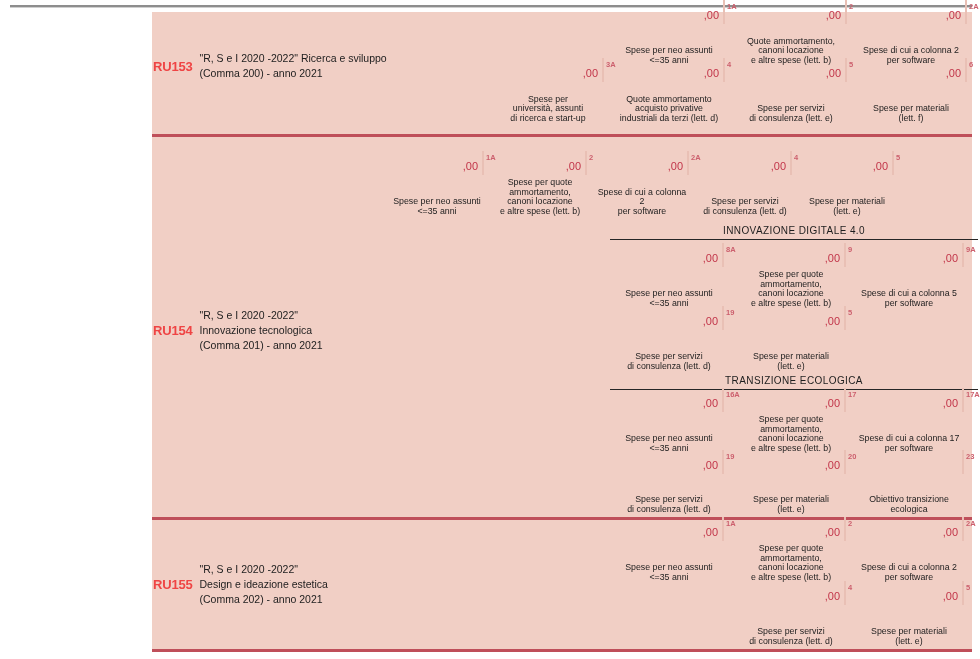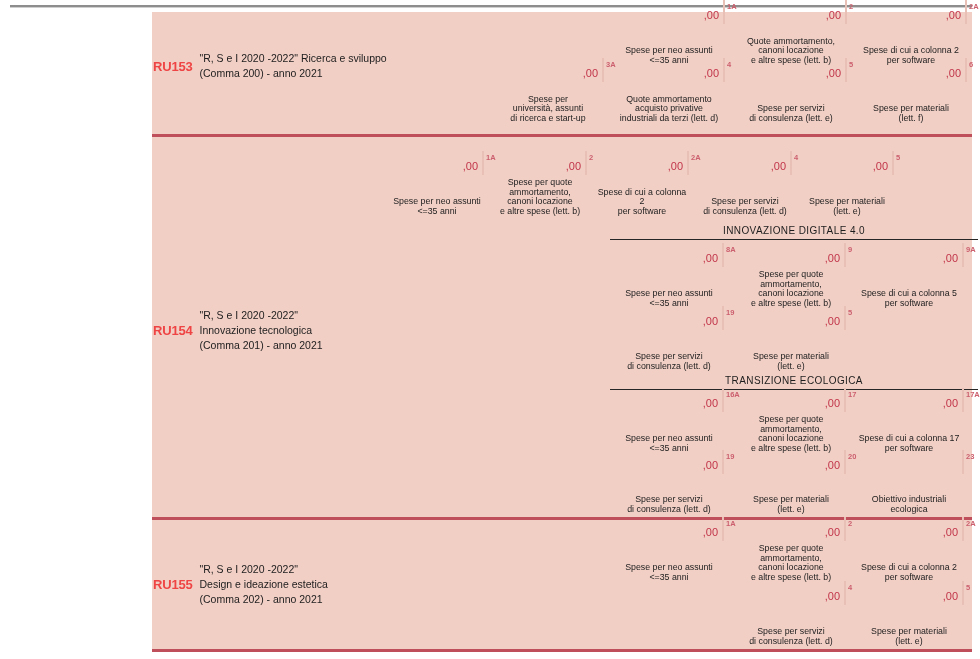--- a/index.html
+++ b/index.html
@@ -238,21 +238,21 @@
   </div>
   <div class="field" style="left:738px;top:450px;width:108px;height:67px">
     <div class="flabel">Spese per materiali
 (lett. e)</div>
     <div class="fbox">
       <span class="fnum">20</span>
       <span class="fval">,00</span>
     </div>
   </div>
   <div class="field" style="left:856px;top:450px;width:108px;height:67px">
-    <div class="flabel">Obiettivo industriali
+    <div class="flabel">Obiettivo transizione
 ecologica</div>
     <div class="fbox">
       <span class="fnum">23</span>
       <span class="fval"></span>
     </div>
   </div>
 
   <div class="rowlabel" style="left:153px;top:560px;height:48px">
     <span class="rowcode">RU155</span>
     <span class="rowdesc">"R, S e I 2020 -2022"

